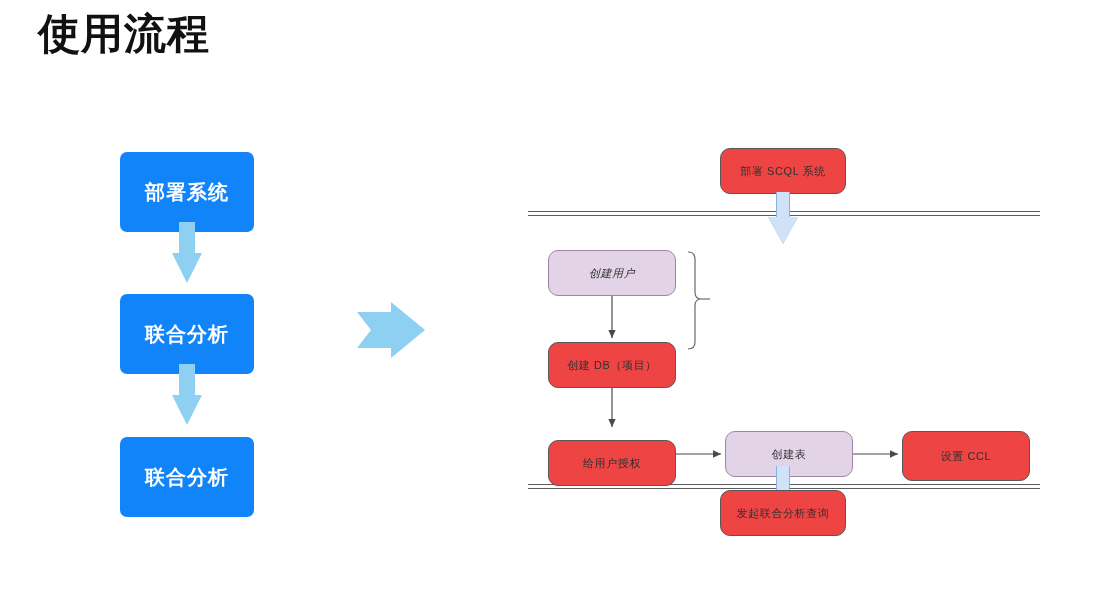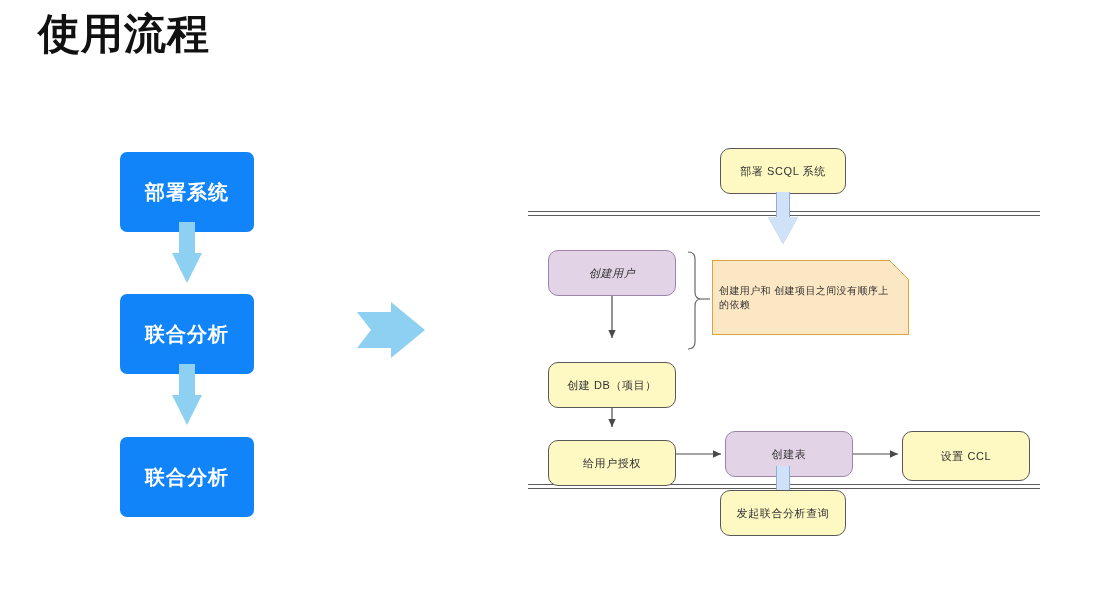--- a/index.html
+++ b/index.html
@@ -99,38 +99,38 @@
     top: 130px;
     width: 594px;
     height: 420px;
   }
 
   .node {
     position: absolute;
     box-sizing: border-box;
     border: 1px solid #585858;
     border-radius: 10px;
-    background: #fef9c3;
+    background: #ef4444;
     font-size: 11px;
     color: #303030;
     display: flex;
     align-items: center;
     justify-content: center;
     text-align: center;
     letter-spacing: 0.6px;
   }
   .node.purple {
     background: #E2D4E6;
     border-color: #9d85a8;
   }
 
   
   #node-deploy   { left: 200px; top: 18px;  width: 126px; height: 46px; }
   #node-create-user { left: 28px;  top: 120px; width: 128px; height: 46px; font-style: italic; }
-  #node-create-db   { left: 28px;  top: 212px; width: 128px; height: 46px; margin-top: 20px; }
+  #node-create-db   { left: 28px;  top: 212px; width: 128px; height: 46px; }
   #node-grant       { left: 28px;  top: 310px; width: 128px; height: 46px; }
   #node-create-table{ left: 205px; top: 301px; width: 128px; height: 46px; }
   #node-set-ccl     { left: 382px; top: 301px; width: 128px; height: 50px; align-items: center; }
   #node-query       { left: 200px; top: 360px; width: 126px; height: 46px; }
 
   
   #note {
     position: absolute;
     left: 192px;
     top: 130px;
@@ -304,30 +304,20 @@
   </div>
 
   <div class="node purple" id="node-create-table">
     <span>创建表</span>
   </div>
 
   <div class="node" id="node-set-ccl">
     <span>设置 CCL</span>
   </div>
 
-  <div id="note">
-    <span>创建用户和 创建项目之间没有顺序上的依赖</span>
-    <div id="note-fold"></div>
-    <svg style="position:absolute;right:-1px;top:-1px;" width="20" height="20" viewBox="0 0 20 20">
-      <polygon points="0,0 20,20 20,0" fill="#ffffff"></polygon>
-      <polyline points="0,0 20,20" fill="none" stroke="#D9A441" stroke-width="1"></polyline>
-      <polyline points="0,0 0,0" fill="none" stroke="#D9A441" stroke-width="1"></polyline>
-      <path d="M0,0 L0,0" stroke="#D9A441"></path>
-    </svg>
-  </div>
 
   <div class="cross-arrow" id="cross-arrow-bottom">
     <div class="shaft"></div>
     <div class="head"></div>
   </div>
 
   <div class="node" id="node-query">
     <span>发起联合分析查询</span>
   </div>
 

